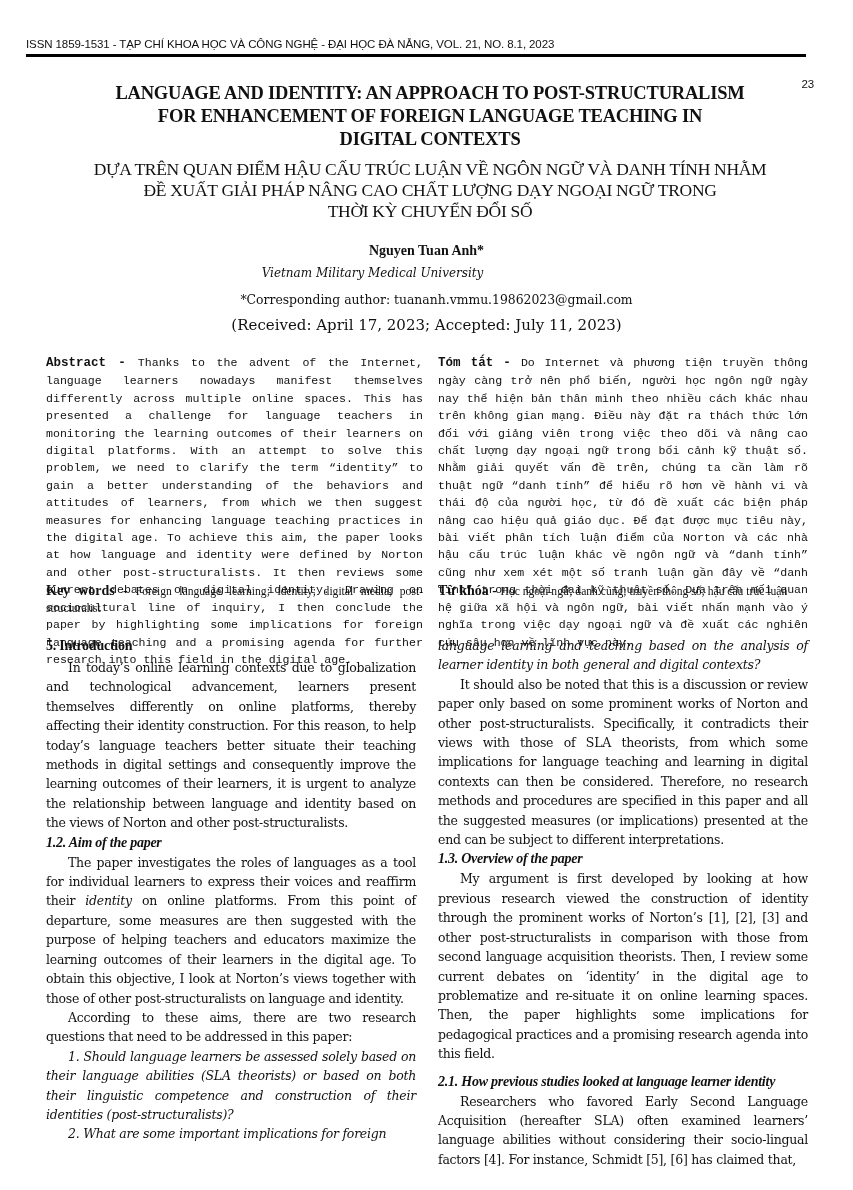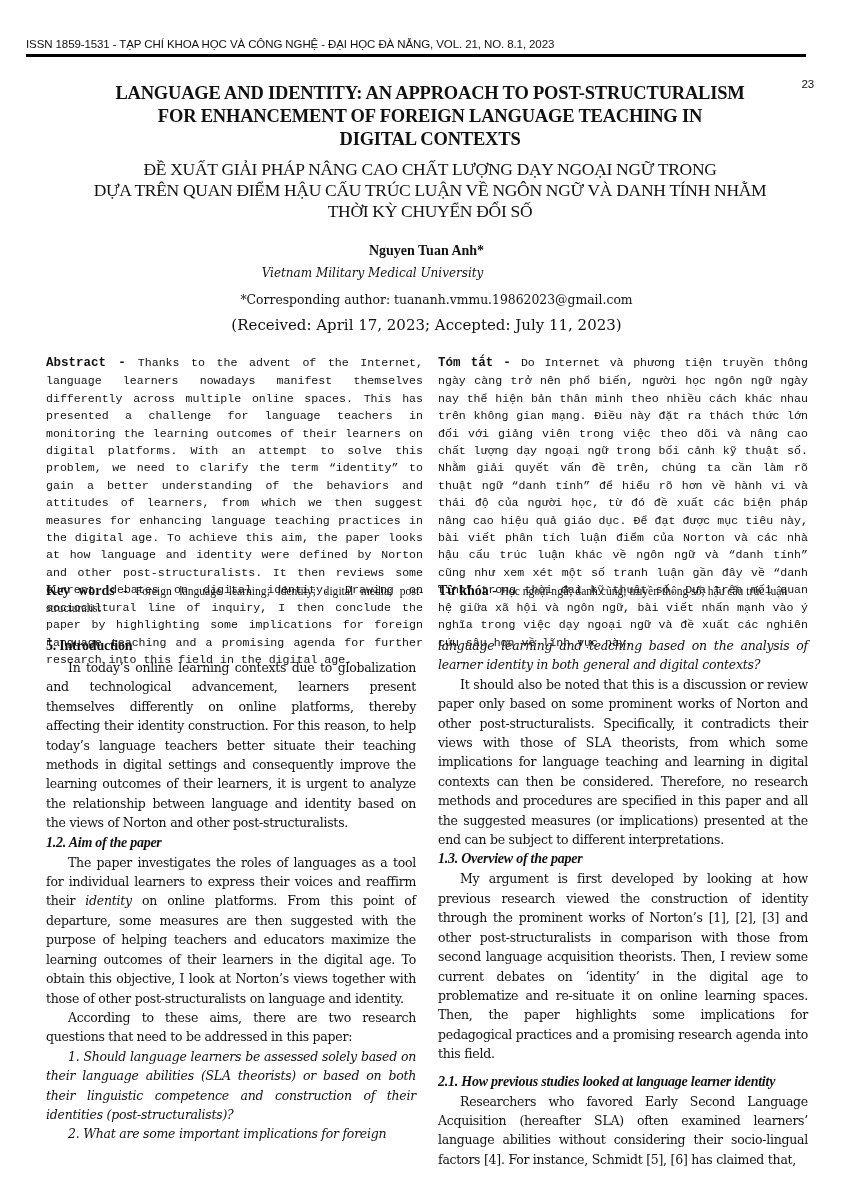--- a/index.html
+++ b/index.html
@@ -58,22 +58,22 @@
     <span class="right">23</span>
   </div>
   <div class="header-rule"></div>
 
   <div class="title-en">
     <div>LANGUAGE AND IDENTITY: AN APPROACH TO POST-STRUCTURALISM</div>
     <div>FOR ENHANCEMENT OF FOREIGN LANGUAGE TEACHING IN</div>
     <div>DIGITAL CONTEXTS</div>
   </div>
   <div class="title-vi">
+    <div>DỰA TRÊN QUAN ĐIỂM HẬU CẤU TRÚC LUẬN VỀ NGÔN NGỮ VÀ DANH TÍNH NHẰM</div>
     <div>ĐỀ XUẤT GIẢI PHÁP NÂNG CAO CHẤT LƯỢNG DẠY NGOẠI NGỮ TRONG</div>
-    <div>DỰA TRÊN QUAN ĐIỂM HẬU CẤU TRÚC LUẬN VỀ NGÔN NGỮ VÀ DANH TÍNH NHẰM</div>
     <div>THỜI KỲ CHUYỂN ĐỔI SỐ</div>
   </div>
 
   <div class="author">Nguyen Tuan Anh*</div>
   <div class="affil">Vietnam Military Medical University</div>
   <div class="corr">*Corresponding author: tuananh.vmmu.19862023@gmail.com</div>
   <div class="dates">(Received: April 17, 2023; Accepted: July 11, 2023)</div>
 
   <div class="abs left">
     <span class="lbl">Abstract - </span><span>Thanks to the advent of the Internet, language learners nowadays manifest themselves differently across multiple online spaces. This has presented a challenge for language teachers in monitoring the learning outcomes of their learners on digital platforms. With an attempt to solve this problem, we need to clarify the term “identity” to gain a better understanding of the behaviors and attitudes of learners, from which we then suggest measures for enhancing language teaching practices in the digital age. To achieve this aim, the paper looks at how language and identity were defined by Norton and other post-structuralists. It then reviews some current debates on digital identity. Drawing on sociocultural line of inquiry, I then conclude the paper by highlighting some implications for foreign language teaching and a promising agenda for further research into this field in the digital age.</span>

